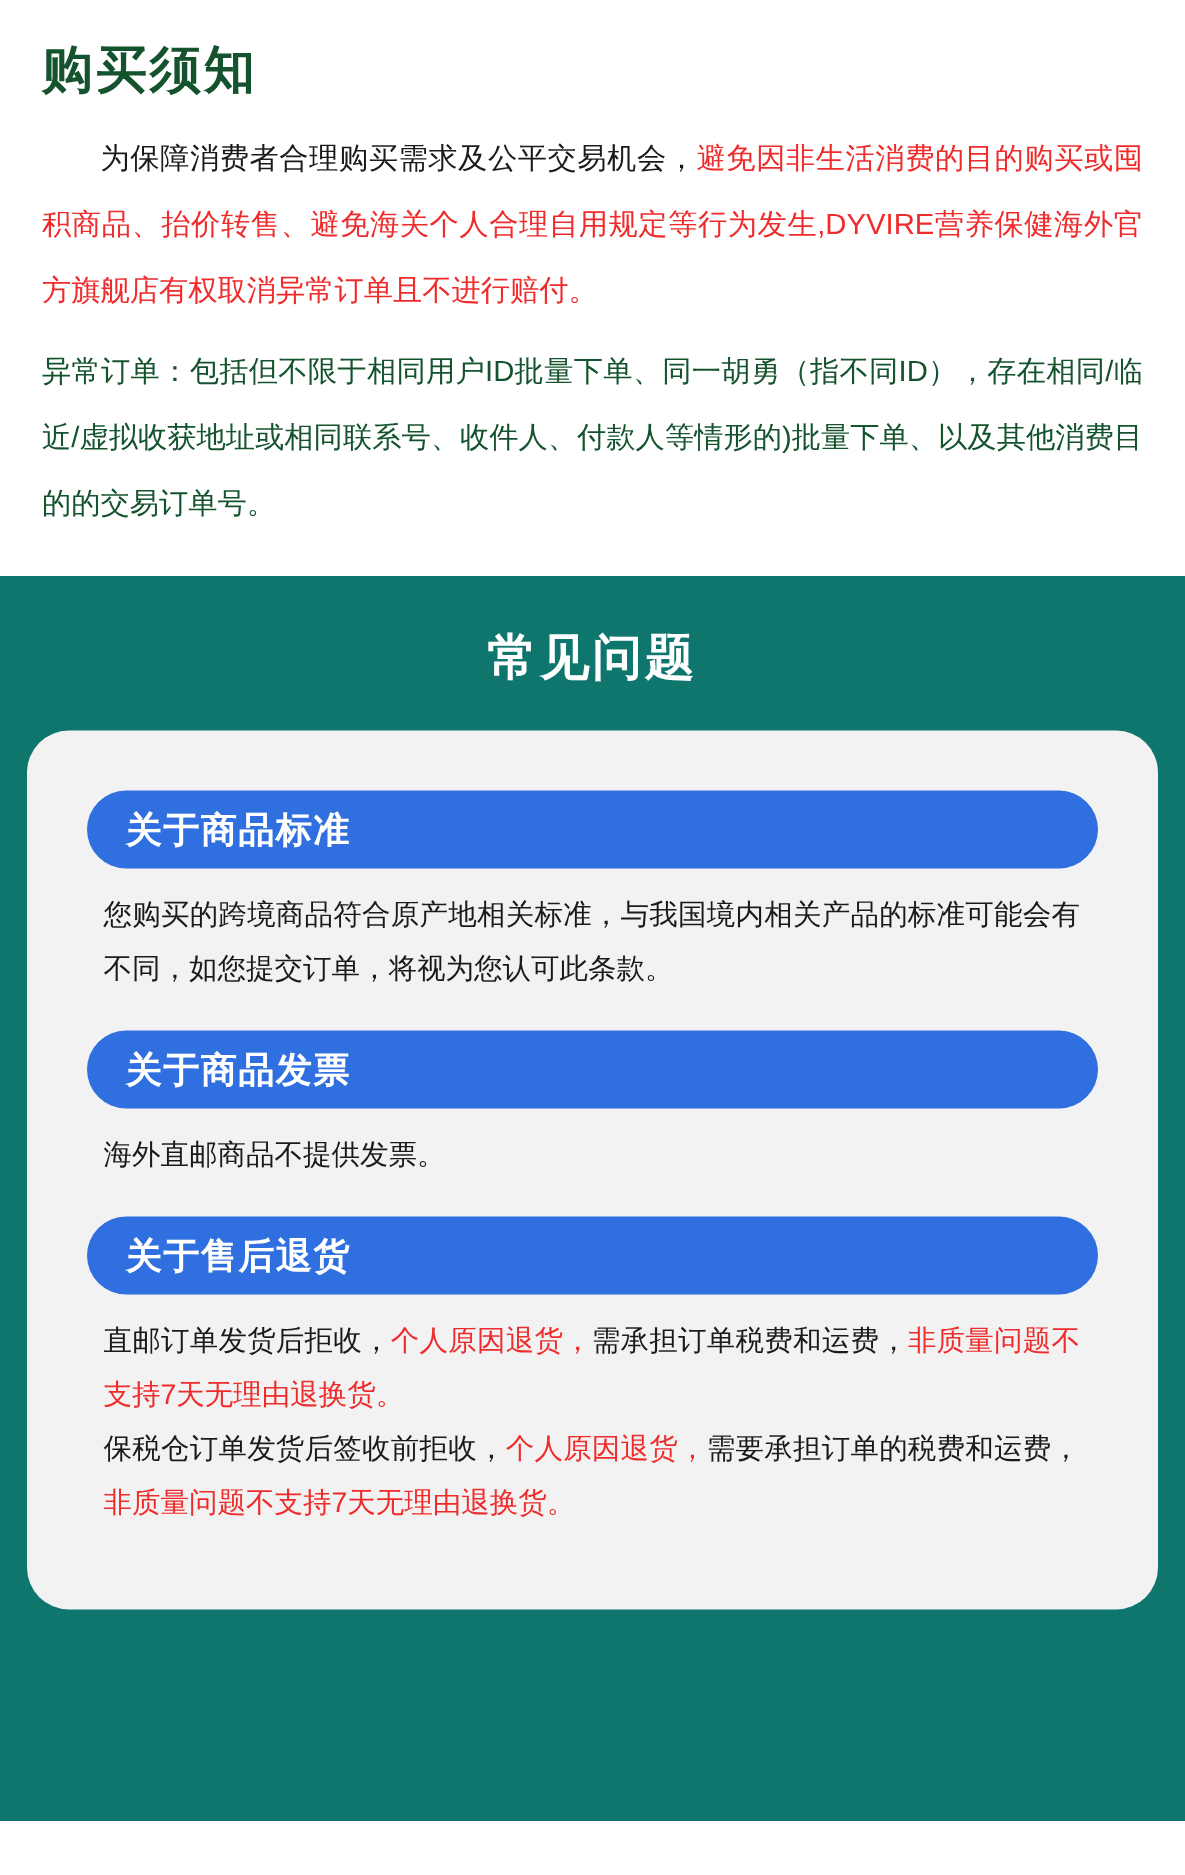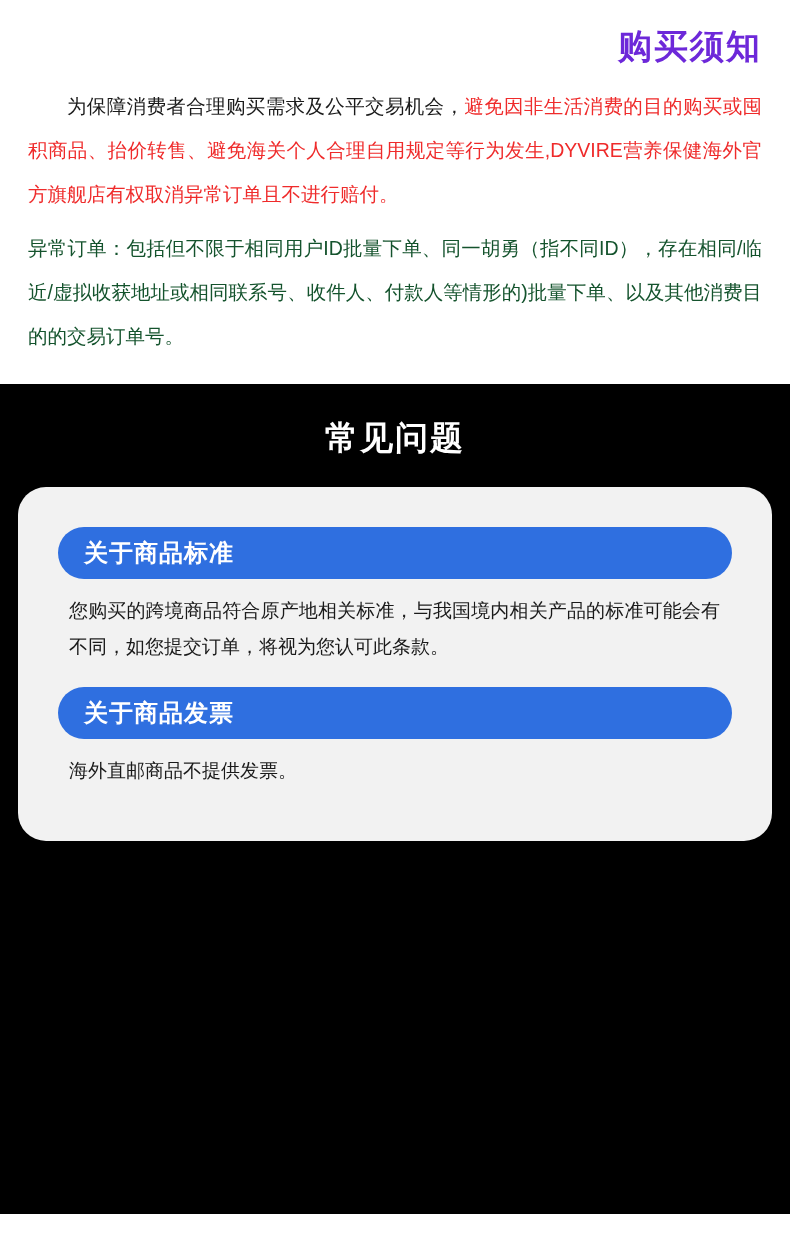--- a/index.html
+++ b/index.html
@@ -19,22 +19,22 @@
     position: relative;
   }
 
   
   .notice-section {
     background: #ffffff;
     padding: 18px 28px 16px 28px;
     box-sizing: border-box;
   }
   .notice-title {
-    text-align: right;
-    color: #6d28d9;
+    text-align: left;
+    color: #14532d;
     font-size: 34px;
     font-weight: bold;
     letter-spacing: 2px;
     margin: 6px 0 14px 0;
   }
   .notice-para {
     font-size: 19.5px;
     line-height: 44px;
     color: #1a1a1a;
     text-align: justify;
@@ -45,21 +45,21 @@
   }
   .red {
     color: #ef2b2b;
   }
   .notice-para.p2 {
     color: #14532d;
   }
 
   
   .faq-section {
-    background: #000000;
+    background: #0f766e;
     padding: 16px 18px 24px 18px;
     box-sizing: border-box;
     min-height: 830px;
   }
   .faq-title {
     text-align: center;
     color: #ffffff;
     font-size: 33px;
     font-weight: bold;
     letter-spacing: 2px;
@@ -128,17 +128,24 @@
       <div class="faq-item">
       </div>
 
       <div class="faq-item">
         <div class="faq-pill">关于商品发票</div>
         <div class="faq-body">
           <p>海外直邮商品不提供发票。</p>
         </div>
       </div>
 
+      <div class="faq-item">
+        <div class="faq-pill">关于售后退货</div>
+        <div class="faq-body">
+          <p><span>直邮订单发货后拒收，</span><span class="red">个人原因退货，</span><span>需承担订单税费和运费，</span><span class="red">非质量问题不支持7天无理由退换货。</span></p>
+          <p><span>保税仓订单发货后签收前拒收，</span><span class="red">个人原因退货，</span><span>需要承担订单的税费和运费，</span><span class="red">非质量问题不支持7天无理由退换货。</span></p>
+        </div>
+      </div>
 
     </div>
   </section>
 
 </div>
 
 </body></html>

